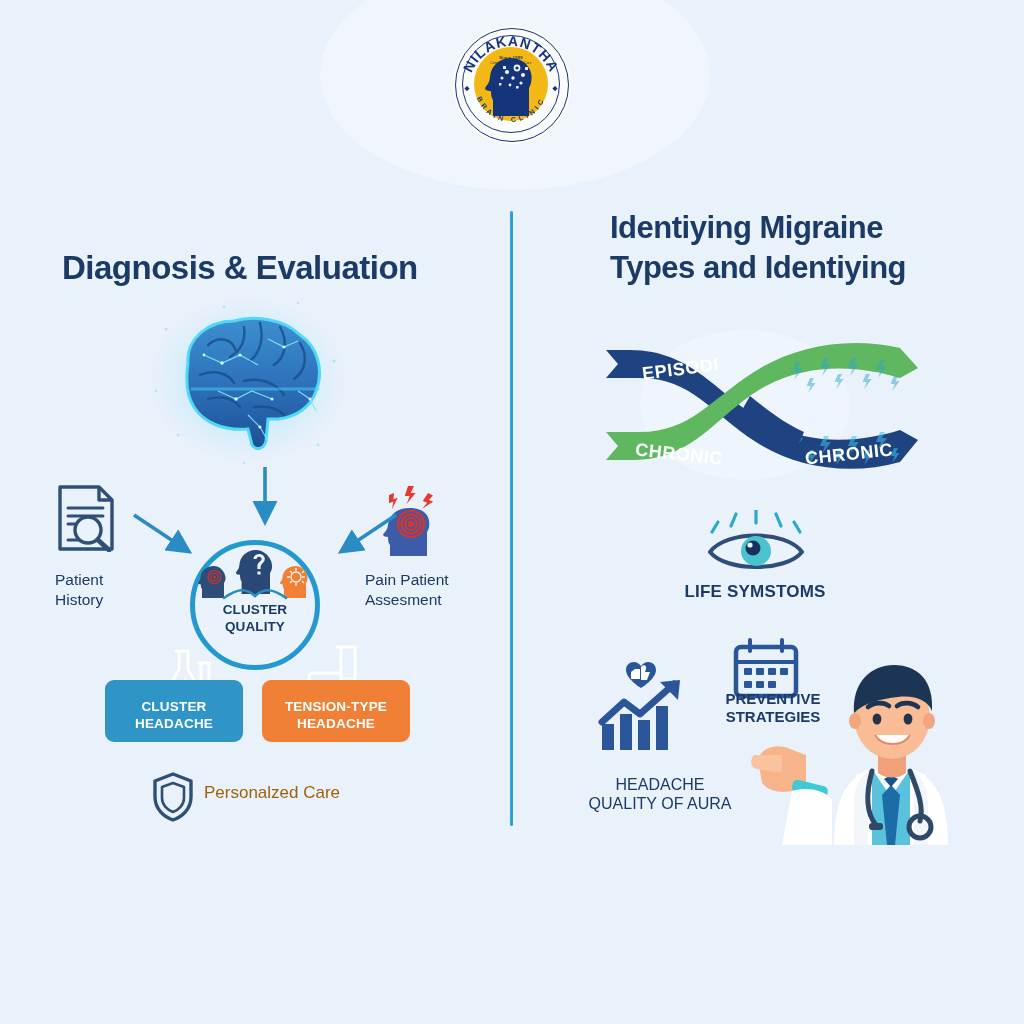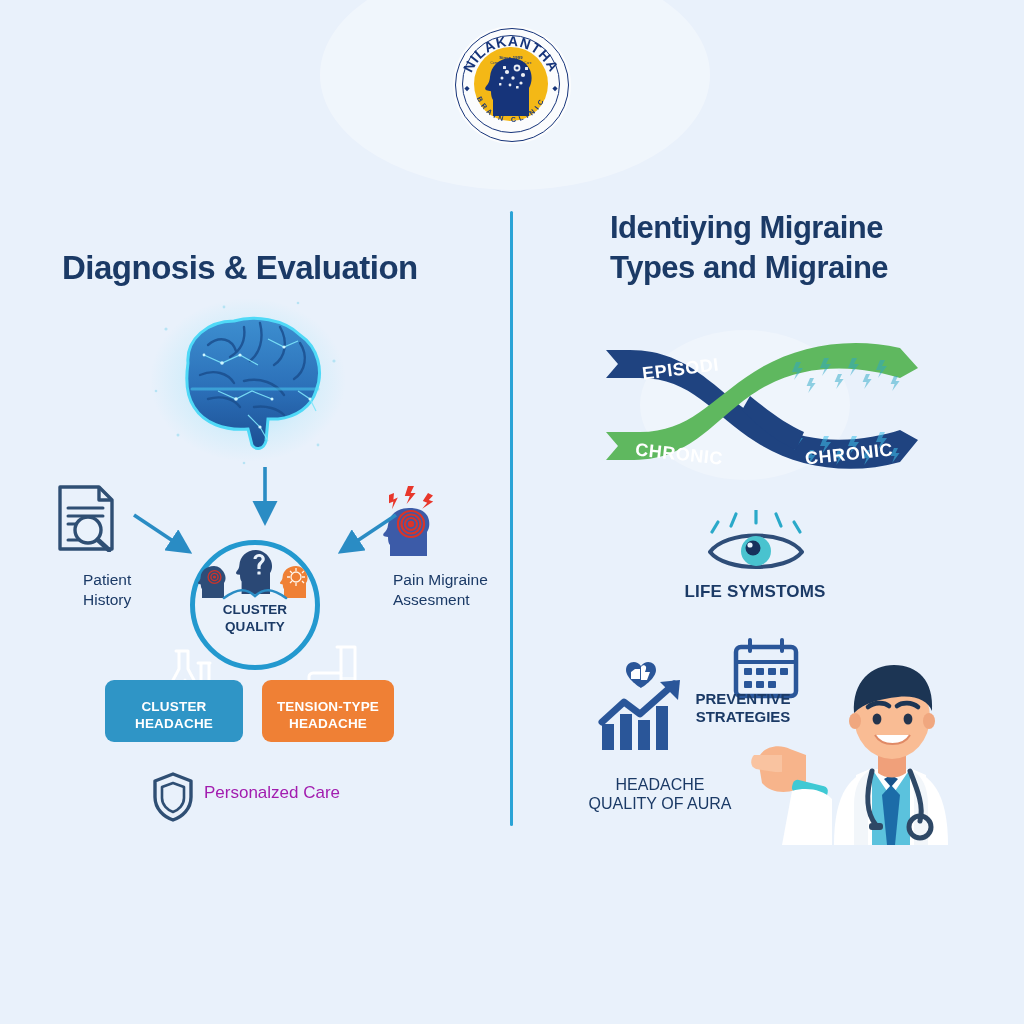--- a/index.html
+++ b/index.html
@@ -126,21 +126,20 @@
     top: 295px;
     width: 200px;
     height: 175px;
   }
 
   .node-label {
     position: absolute;
     color: #1b3a66;
     font-size: 15.5px;
     line-height: 20px;
-    margin-left: 28px;
   }
 
   #patient-history-icon { position: absolute; left: 55px; top: 484px; width: 62px; height: 68px; }
   #patient-history-label { left: 55px; top: 570px; width: 110px; }
 
   #pain-pattern-icon { position: absolute; left: 375px; top: 484px; width: 64px; height: 72px; }
   #pain-pattern-label { left: 365px; top: 570px; width: 110px; }
 
   #arrows-svg { position: absolute; left: 120px; top: 455px; width: 290px; height: 110px; }
 
@@ -179,30 +178,30 @@
   }
   .card-text {
     color: #ffffff;
     font-size: 13.5px;
     font-weight: bold;
     text-align: center;
     line-height: 17px;
     letter-spacing: .2px;
   }
   #card-cluster { left: 105px; top: 680px; width: 138px; height: 62px; background: #2f95c6; }
-  #card-tension { left: 262px; top: 680px; width: 132px; height: 62px; background: #ef8035; }
+  #card-tension { left: 262px; top: 680px; width: 148px; height: 62px; background: #ef8035; }
   .card-icon { position: absolute; width: 64px; height: 64px; }
   #card-cluster-icon { left: 152px; top: 645px; }
   #card-tension-icon { left: 303px; top: 643px; }
 
   #shield-icon { position: absolute; left: 152px; top: 772px; width: 42px; height: 50px; }
   #personalized-label {
     position: absolute;
     left: 204px; top: 783px;
-    color: #a21caf;
+    color: #a16207;
     font-size: 17px;
   }
 
   
   #ribbon-svg { position: absolute; left: 600px; top: 336px; width: 322px; height: 140px; }
   .ribbon-text {
     position: absolute;
     color: #ffffff;
     font-weight: bold;
     font-size: 18px;
@@ -231,21 +230,21 @@
     width: 160px;
     text-align: center;
     color: #1b3a66;
     font-size: 16px;
     line-height: 19px;
   }
 
   #calendar-icon { position: absolute; left: 733px; top: 638px; width: 66px; height: 62px; }
   #preventive-label {
     position: absolute;
-    left: 688px; top: 690px;
+    left: 718px; top: 690px;
     width: 110px;
     color: #1b3a66;
     font-size: 15px;
     font-weight: bold;
     line-height: 18px;
     text-align: center;
   }
 
   #doctor-illustration { position: absolute; left: 748px; top: 655px; width: 246px; height: 190px; }
 
@@ -320,21 +319,21 @@
     <div class="logo-since">Since 1999</div>
     <div class="logo-tag">Comprehensive Neuro Care</div>
   </div>
 
   <div id="divider"></div>
 
   <div class="heading" id="heading-left">Diagnosis &amp; Evaluation</div>
 
   <div class="heading" id="heading-right">
     <div>Identiying Migraine</div>
-    <div>Types and Migraine</div>
+    <div>Types and Identiying</div>
   </div>
 
   <svg id="brain-illustration" viewBox="0 0 200 175">
     <defs>
       <radialGradient id="glowG" cx="50%" cy="50%" r="50%">
         <stop offset="0%" stop-color="#45d4f5" stop-opacity="0.45"></stop>
         <stop offset="70%" stop-color="#45d4f5" stop-opacity="0.10"></stop>
         <stop offset="100%" stop-color="#45d4f5" stop-opacity="0"></stop>
       </radialGradient>
       <linearGradient id="brainG" x1="0" y1="0" x2="0" y2="1">
@@ -435,21 +434,21 @@
       <circle cx="36" cy="40" r="6"></circle>
     </g>
     <circle cx="36" cy="40" r="3.2" fill="#d9352a"></circle>
     <g fill="#e8372b">
       <path d="M33 2 l6 0 -3.4 7 5 0 -9 11 3.2 -8 -5 0 Z"></path>
       <path d="M14 11 l5 -2 -0.6 6.4 4.4 -1.8 -5.8 11.6 1.4 -7.6 -4.4 1.6 Z"></path>
       <path d="M53 9 l5 2.4 -4.2 4.6 4.4 1.6 -11 7.2 5 -6 -4.4 -1.8 Z"></path>
     </g>
   </svg>
   <div class="node-label" id="pain-pattern-label">
-    <div>Pain Migraine</div>
+    <div>Pain Patient</div>
     <div>Assesment</div>
   </div>
 
   <svg id="arrows-svg" viewBox="0 0 290 110">
     <defs>
       <marker id="ah" markerWidth="7" markerHeight="7" refX="5.6" refY="3.5" orient="auto">
         <path d="M0,0 L7,3.5 L0,7 Z" fill="#2a8cc4"></path>
       </marker>
     </defs>
     <line x1="145" y1="12" x2="145" y2="66" stroke="#2a8cc4" stroke-width="3.6" marker-end="url(#ah)"></line>

